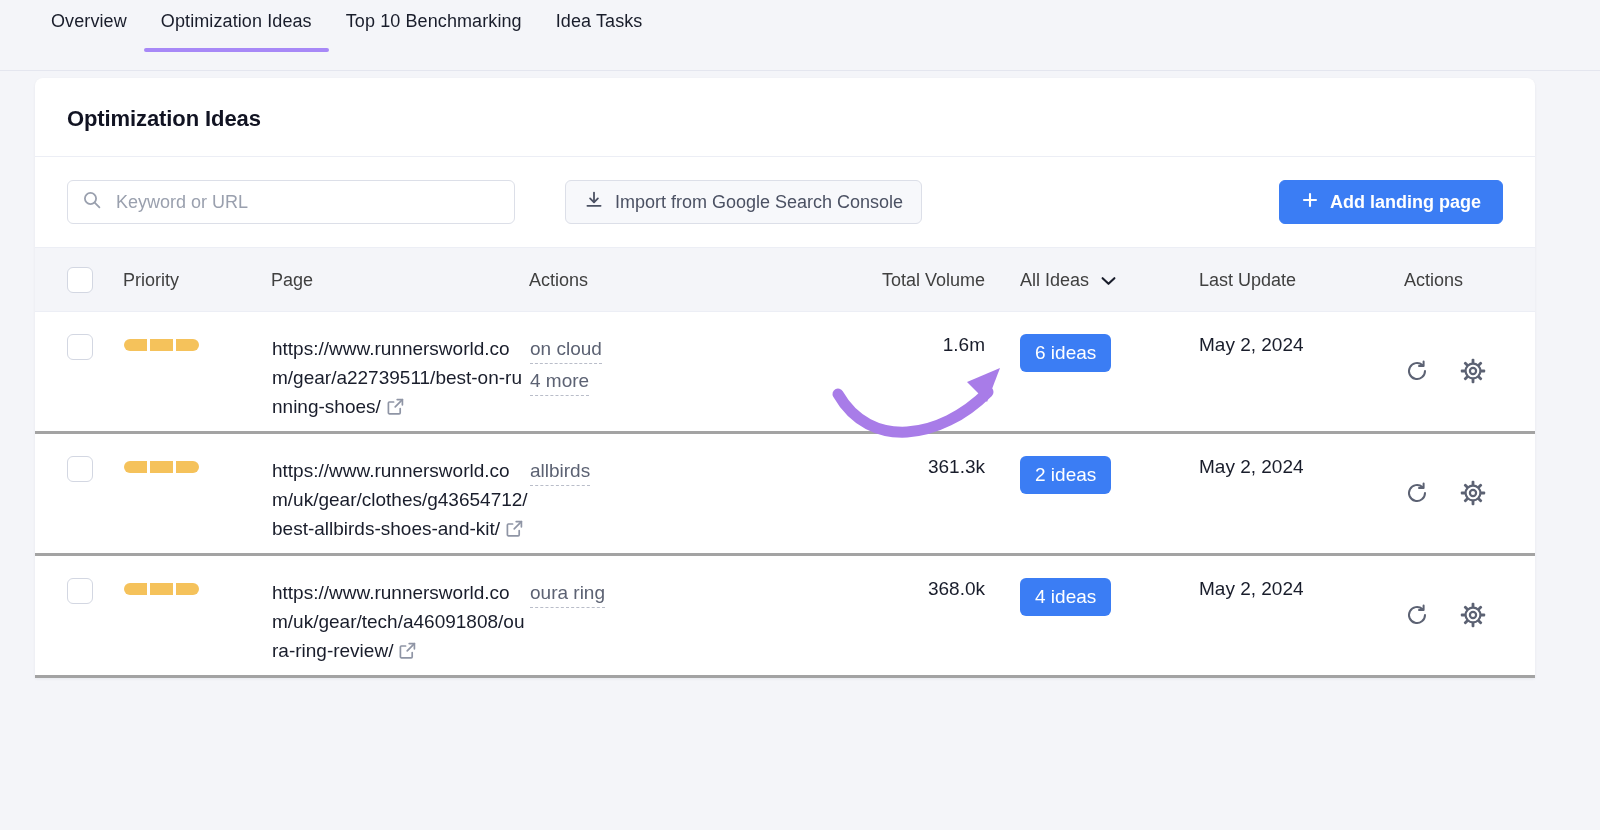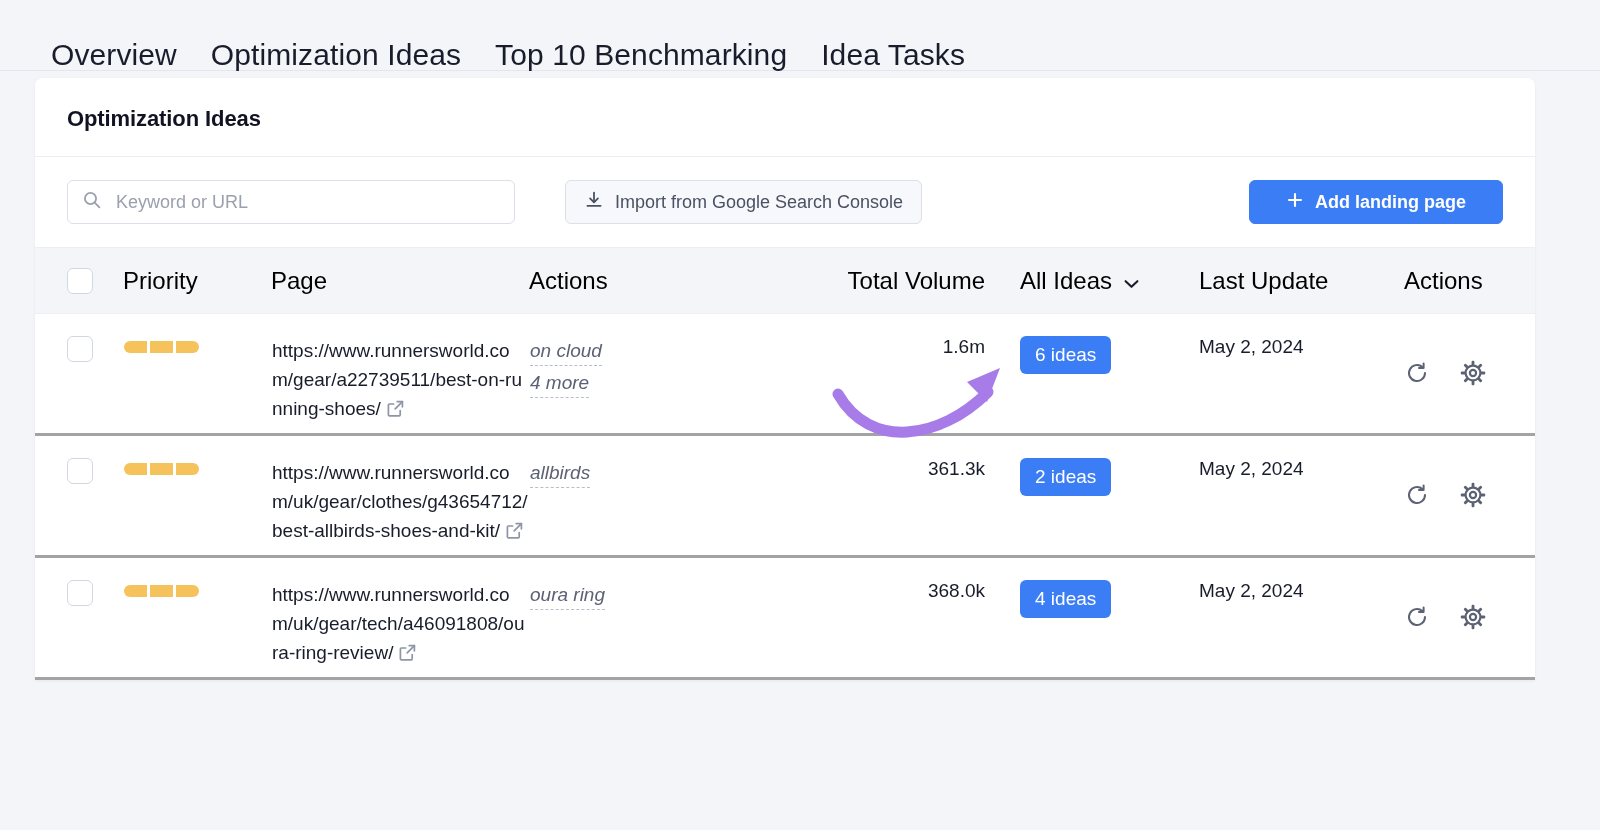--- a/index.html
+++ b/index.html
@@ -16,24 +16,24 @@
   .tabbar {
     height: 71px;
     background: #f4f5f9;
     display: flex;
     align-items: flex-start;
     padding: 0 0 0 34px;
     border-bottom: 1px solid #e4e6ef;
     position: relative;
   }
   .tab {
-    font-size: 30px;
+    font-size: 18px;
     color: #191d2b;
     line-height: 1;
-    padding: 40px 17px 22px 17px;
+    padding: 12px 17px 22px 17px;
     position: relative;
     cursor: pointer;
     white-space: nowrap;
     letter-spacing: 0.1px;
   }
   .tab.active::after {
     content: "";
     position: absolute;
     left: 0; right: 0; bottom: 0;
     height: 4px;
@@ -100,33 +100,33 @@
     white-space: nowrap;
     border: 1px solid #dcdfe8;
     background: #f7f8fb;
     color: #4b5163;
   }
   .btn.primary {
     background: #3b7df4;
     border-color: #3b7df4;
     color: #fff;
     font-weight: bold;
-    padding: 0 36px;
+    padding: 0 21px;
   }
   .sp-26 { width: 46px; }
   .sp-12 { width: 18px; }
   .spacer { flex: 1; }
 
   
   table { width: 100%; border-collapse: collapse; table-layout: fixed; }
   thead th {
     background: #f4f5f9;
-    font-size: 24px;
+    font-size: 18px;
     font-weight: normal;
-    color: #000000;
+    color: #404040;
     text-align: left;
     padding: 19px 0 18px 0;
     border-top: 1px solid #eceef5;
     border-bottom: 1px solid #eceef5;
     vertical-align: middle;
   }
   th.c-check { width: 88px; padding-left: 32px; }
   th.c-prio  { width: 148px; }
   th.c-page  { width: 258px; }
   th.c-kw    { width: 312px; }
@@ -181,21 +181,21 @@
   }
 
   .kw {
     display: inline-block;
     font-size: 19px;
     color: #5c6273;
     line-height: 29px;
     border-bottom: 1px dashed #b9bdc9;
     cursor: pointer;
   }
-  .kw-wrap > div { margin-bottom: 2px; font-style: italic; }
+  .kw-wrap > div { margin-bottom: 2px; }
 
   .badge {
     display: inline-flex;
     align-items: center;
     justify-content: center;
     background: #3b7df4;
     color: #fff;
     font-size: 19px;
     border-radius: 6px;
     padding: 8px 15px;

